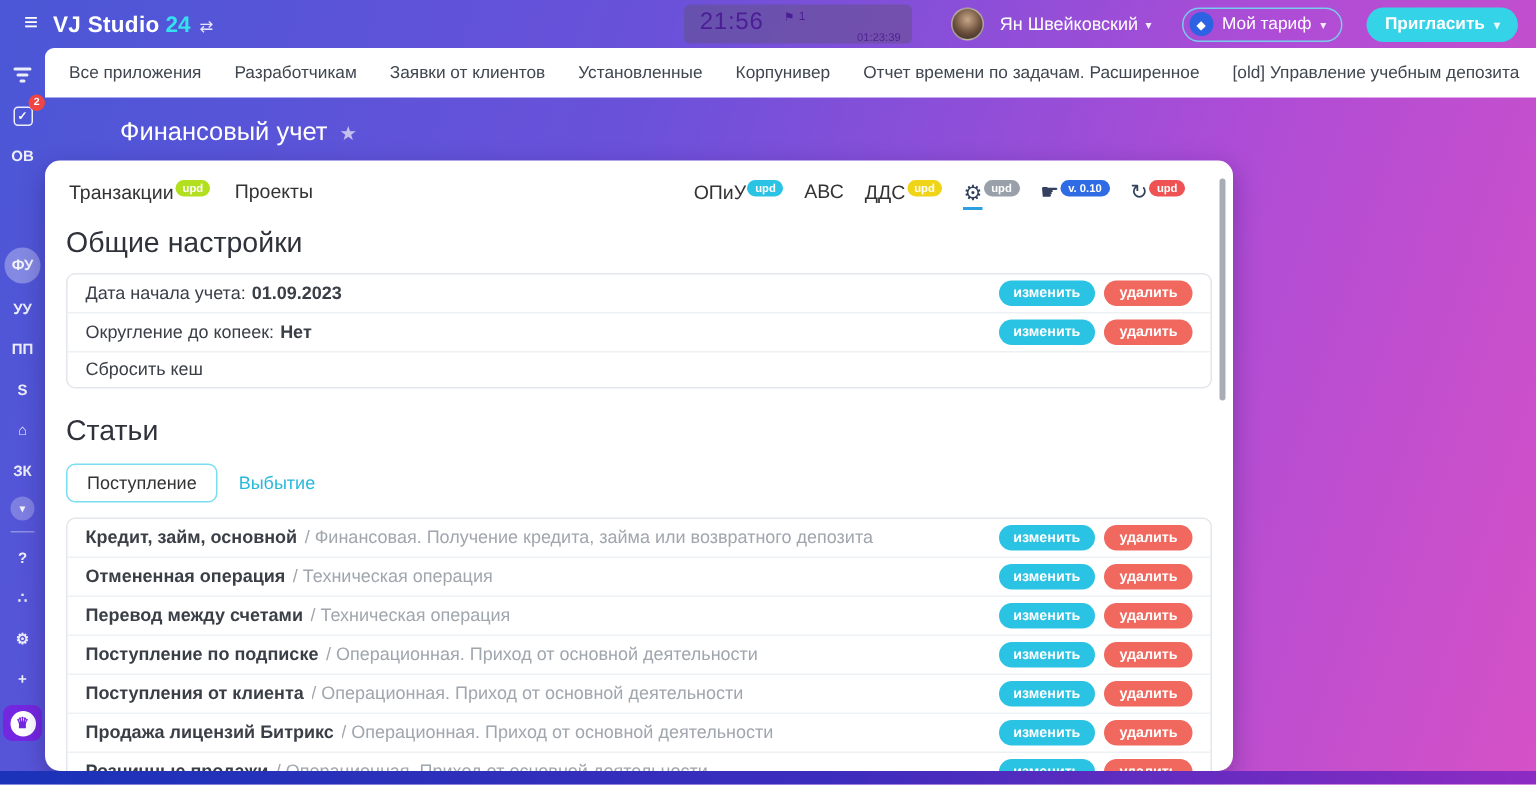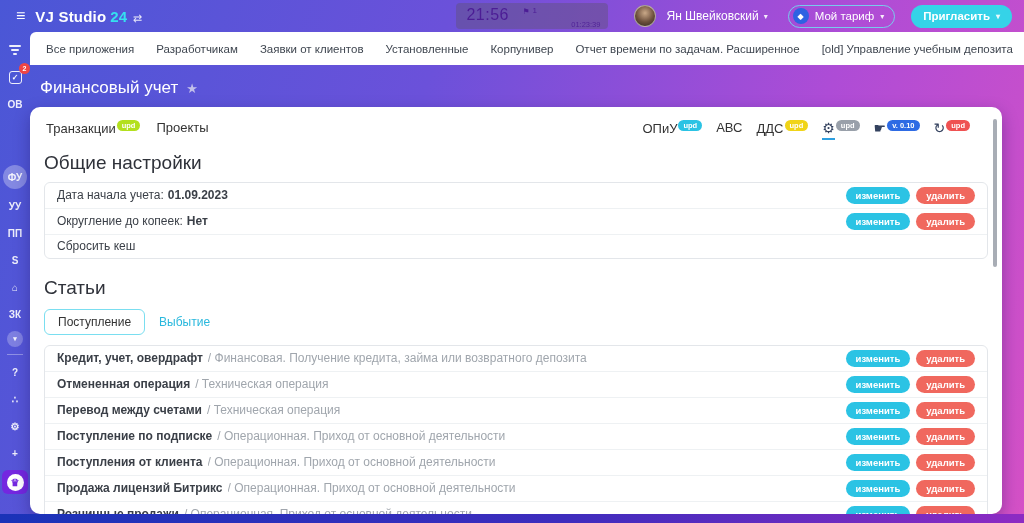--- a/index.html
+++ b/index.html
@@ -64,24 +64,24 @@
     background:#ef4545; border-radius:6px; color:#fff; font-size:7px; font-weight:bold;
     display:flex; align-items:center; justify-content:center; padding:0 2px; }
   .sb.active { width:24px; height:24px; border-radius:50%; background:rgba(255,255,255,.3);margin-top:44px; }
   .sb.circle { width:16px; height:16px; border-radius:50%; background:rgba(255,255,255,.25); font-size:7px; }
   .sb-divider { width:16px; height:1px; background:rgba(255,255,255,.35); }
   .sb.crown-box { width:26px; height:24px; border-radius:6px; background:#7427e0; }
   .crown-circle { width:17px; height:17px; border-radius:50%; background:#fff; color:#7427e0;
     font-size:10px; display:flex; align-items:center; justify-content:center; }
   
   .title-row { position:absolute; top:78px; left:40px; display:flex; align-items:center; gap:8px; }
-  .page-title { color:#fff; font-size:17px; font-weight:400; }
+  .page-title { color:#fff; font-size:17px; font-weight:400;margin-left:40px; }
   .fav-star { color:rgba(230,228,240,.75); font-size:13px; cursor:pointer; }
   
-  .panel { position:absolute; top:107px; left:30px; width:972px; height:407px; background:#fff;
+  .panel { position:absolute; top:107px; left:30px; width:792px; height:407px; background:#fff;
     border-radius:10px; padding:0 14px; overflow:hidden; box-shadow:0 6px 16px rgba(25,15,80,.35); }
   .panel-scrollbar { position:absolute; top:12px; right:5px; width:4px; height:148px;
     background:#a8adb5; border-radius:2px; cursor:pointer; }
   .panel-header { display:flex; align-items:center; justify-content:space-between;
     padding:13px 2px 10px; }
   .ph-left { display:flex; align-items:flex-start; gap:16px; }
   .ph-tab { font-size:13px; color:#333; cursor:pointer; white-space:nowrap; }
   .badge { display:inline-block; font-size:7.5px; font-weight:bold; color:#fff;
     border-radius:8px; padding:1.5px 5px; vertical-align:super; margin-left:1px; line-height:1; }
   .badge.green { background:#b3e01e; }
@@ -250,21 +250,21 @@
 
   <h2 class="section second">Статьи</h2>
 
   <div class="filter-tabs">
     <button class="tab-active">Поступление</button>
     <span class="tab-link">Выбытие</span>
   </div>
 
   <div class="list-box">
     <div class="row">
-      <span class="name">Кредит, учет, овердрафт</span>
+      <span class="name">Кредит, займ, основной</span>
       <span class="desc">/ Финансовая. Получение кредита, займа или возвратного депозита</span>
       <span class="row-actions">
         <button class="btn-edit">изменить</button>
         <button class="btn-delete">удалить</button>
       </span>
     </div>
     <div class="row">
       <span class="name">Отмененная операция</span>
       <span class="desc">/ Техническая операция</span>
       <span class="row-actions">

